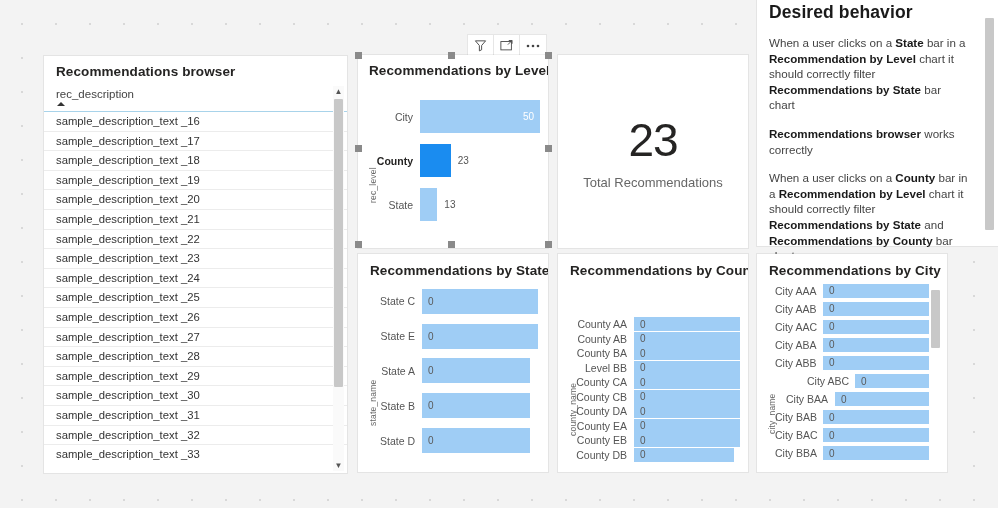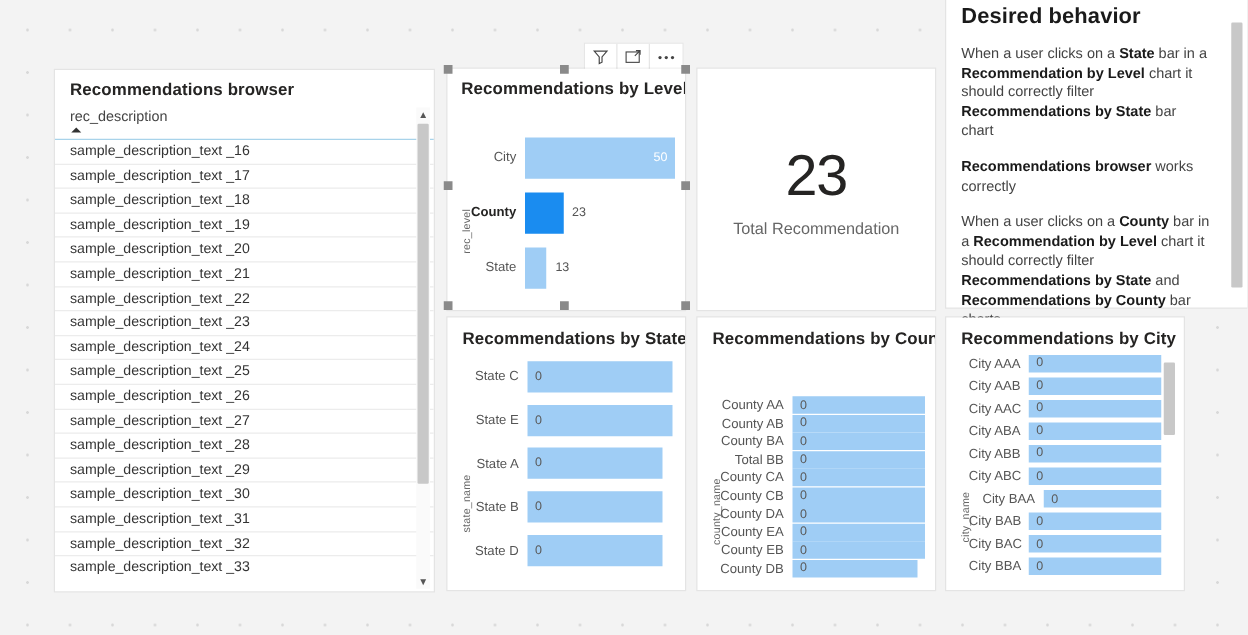--- a/index.html
+++ b/index.html
@@ -246,21 +246,21 @@
       <circle cx="3" cy="3" r="1.3" fill="#444"></circle>
       <circle cx="8" cy="3" r="1.3" fill="#444"></circle>
       <circle cx="13" cy="3" r="1.3" fill="#444"></circle>
     </svg>
   </div>
 </div>
 
 <div class="card" id="level">
   <div class="card-title">Recommendations by Level</div>
   <div class="axis-title" style="left:10px; top:148px;">rec_level</div>
-  <div class="bars" id="level-bars" style="inset: 30px 8px 12px 18px; display: flex; flex-direction: column; justify-content: flex-end;">
+  <div class="bars" id="level-bars" style="inset: 30px 8px 12px 18px; display: flex; flex-direction: column; justify-content: center;">
       <div class="bar-row" style="height: 44px;">
         <div class="bar-cat" style="width: 44px;">City</div>
         <div class="bar-wrap" style="height: 33px;">
           <div class="bar" style="width: 100%;"></div>
           <div class="bar-val inside" style="right: 0%;">50</div>
         </div>
       </div>
       <div class="bar-row" style="height: 44px;">
         <div class="bar-cat selected" style="width: 44px;">County</div>
         <div class="bar-wrap" style="height: 33px;">
@@ -281,21 +281,21 @@
 <div class="sel-handle" style="left:545px; top:52px;"></div>
 <div class="sel-handle" style="left:355px; top:145px;"></div>
 <div class="sel-handle" style="left:545px; top:145px;"></div>
 <div class="sel-handle" style="left:355px; top:241px;"></div>
 <div class="sel-handle" style="left:545px; top:241px;"></div>
 <div class="sel-handle" style="left:448px; top:52px;"></div>
 <div class="sel-handle" style="left:448px; top:241px;"></div>
 
 <div class="card" id="kpi">
   <div class="kpi-value">23</div>
-  <div class="kpi-label">Total Recommendation</div>
+  <div class="kpi-label">Total Recommendations</div>
 </div>
 
 <div class="card" id="behavior">
   <div class="behavior-title">Desired behavior</div>
   <div class="behavior-body" id="behavior-body">
       <p>When a user clicks on a <b>State</b> bar in a <b>Recommendation by Level</b> chart it should correctly filter <b>Recommendations by State</b> bar chart</p>
       <p><b>Recommendations browser</b> works correctly</p>
       <p>When a user clicks on a <b>County</b> bar in a <b>Recommendation by Level</b> chart it should correctly filter <b>Recommendations by State</b> and <b>Recommendations by County</b> bar charts</p>
     </div>
   <div class="vscroll" style="top:16px; height:228px; background:transparent;">
@@ -364,21 +364,21 @@
         </div>
       </div>
       <div class="bar-row" style="height: 17px;">
         <div class="bar-cat" style="width: 58px;">County BA</div>
         <div class="bar-wrap" style="height: 14px;">
           <div class="bar" style="width: 100%;"></div>
           <div class="bar-val zero-inside">0</div>
         </div>
       </div>
       <div class="bar-row" style="height: 17px;">
-        <div class="bar-cat" style="width: 58px;">Total BB</div>
+        <div class="bar-cat" style="width: 58px;">Level BB</div>
         <div class="bar-wrap" style="height: 14px;">
           <div class="bar" style="width: 100%;"></div>
           <div class="bar-val zero-inside">0</div>
         </div>
       </div>
       <div class="bar-row" style="height: 17px;">
         <div class="bar-cat" style="width: 58px;">County CA</div>
         <div class="bar-wrap" style="height: 14px;">
           <div class="bar" style="width: 100%;"></div>
           <div class="bar-val zero-inside">0</div>
@@ -455,21 +455,21 @@
         </div>
       </div>
       <div class="bar-row" style="height: 17px;">
         <div class="bar-cat" style="width: 48px;">City ABB</div>
         <div class="bar-wrap" style="height: 14px;">
           <div class="bar" style="width: 100%;"></div>
           <div class="bar-val zero-inside">0</div>
         </div>
       </div>
       <div class="bar-row" style="height: 17px;">
-        <div class="bar-cat" style="width: 48px;">City ABC</div>
+        <div class="bar-cat" style="width: 48px; margin-left: 32px;">City ABC</div>
         <div class="bar-wrap" style="height: 14px;">
           <div class="bar" style="width: 100%;"></div>
           <div class="bar-val zero-inside">0</div>
         </div>
       </div>
       <div class="bar-row" style="height: 17px;">
         <div class="bar-cat" style="width: 60px;">City BAA</div>
         <div class="bar-wrap" style="height: 14px;">
           <div class="bar" style="width: 100%;"></div>
           <div class="bar-val zero-inside">0</div>

